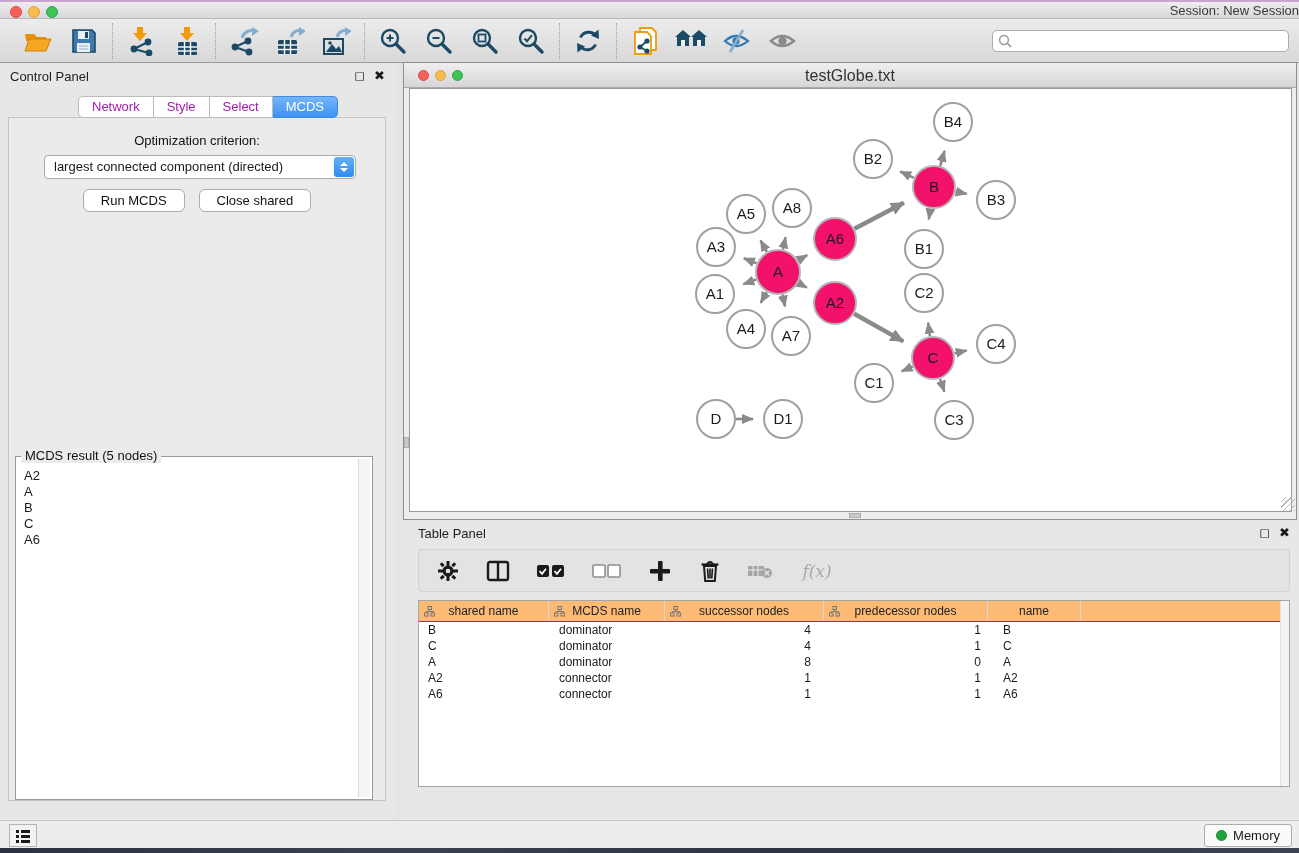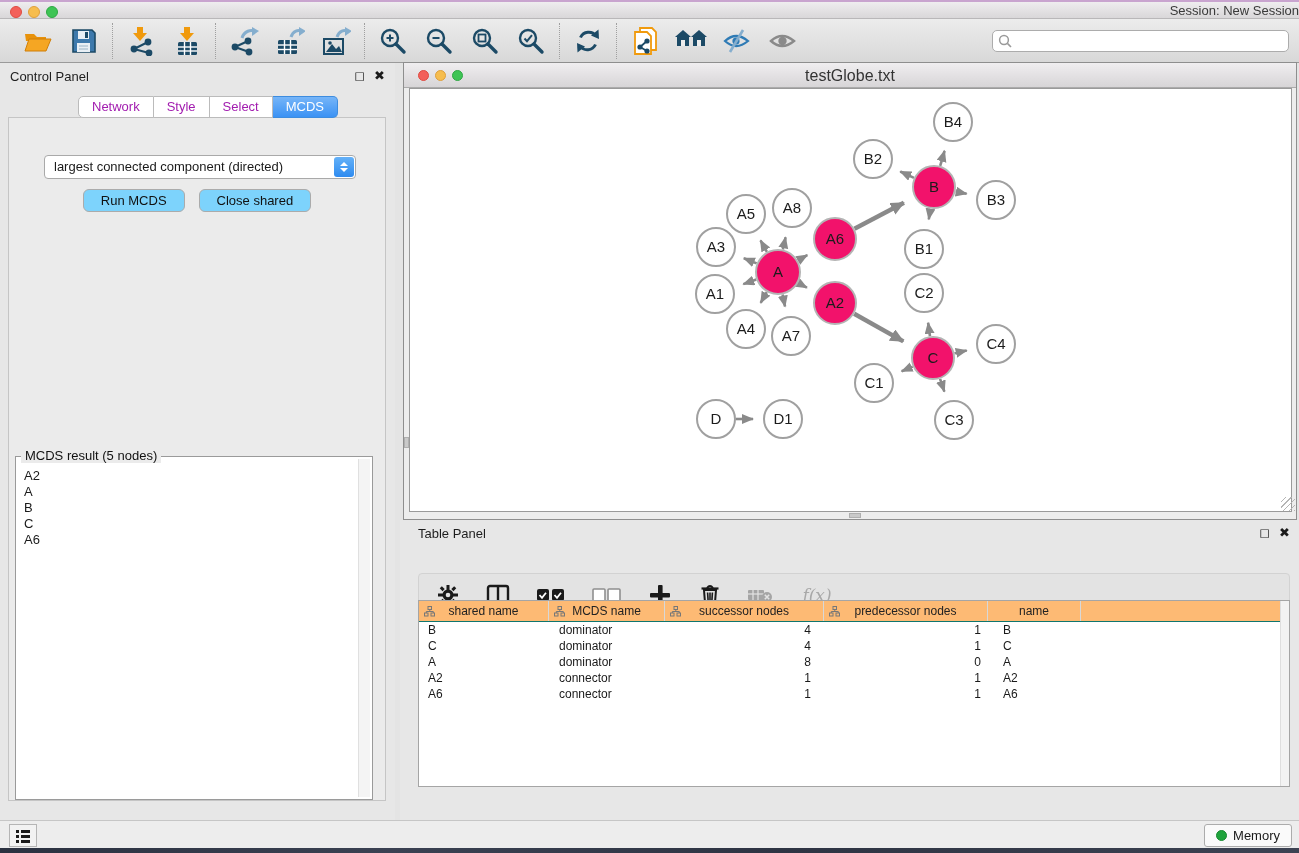--- a/index.html
+++ b/index.html
@@ -43,21 +43,21 @@
     background:#EBEBEB; border:1px solid #C5C5C5; }
   .opt-label { position:absolute; left:0; right:0; top:15px; text-align:center; font-size:13px; color:#111; }
   .dropdown { position:absolute; left:35px; right:29px; top:37px; height:24px; background:#FFFFFF;
     border:1px solid #A9A9A9; border-radius:4px; font-size:13px; line-height:22px; padding-left:9px; cursor:default; }
   .dd-spinner { position:absolute; right:1px; top:1px; width:20px; height:20px; border-radius:3px;
     background:linear-gradient(#64B1F8,#2E8BF0); display:flex; flex-direction:column; align-items:center; justify-content:center; }
   .dd-spinner i { width:0; height:0; border-left:4px solid transparent; border-right:4px solid transparent; display:block; }
   .dd-spinner .up { border-bottom:4px solid #fff; margin-bottom:2px; }
   .dd-spinner .dn { border-top:4px solid #fff; }
   .btn-row { position:absolute; left:0; right:0; top:71px; display:flex; justify-content:center; gap:14px; }
-  .pushbtn { height:23px; padding:0 17px; background:#7dd3fc; border:1px solid #ABABAB; border-radius:6px;
+  .pushbtn { height:23px; padding:0 17px; background:#ffffff; border:1px solid #ABABAB; border-radius:6px;
     font-size:13px; font-family:"Liberation Sans",sans-serif; color:#111; cursor:default; }
   .result-box { position:absolute; left:6px; right:12px; top:338px; height:344px; border:1px solid #9A9A9A; background:#FFFFFF; }
   .result-legend { position:absolute; top:-9px; left:5px; background:#EBEBEB; padding:0 4px; font-size:13px; color:#111; }
   .result-list { position:absolute; inset:2px 14px 2px 2px; padding:9px 6px 0 6px; font-size:13px; line-height:16px; overflow:hidden; }
   .result-scroll { position:absolute; top:2px; bottom:2px; right:2px; width:12px; background:#F4F4F4; border-left:1px solid #E0E0E0; }
 
   
   .net-window { position:absolute; left:403px; top:62px; width:894px; height:458px;
     background:#EDEDED; border:1px solid #8E8E8E; }
   .net-titlebar { position:relative; height:25px; background:linear-gradient(#F0EEF0,#D7D5D7); border-bottom:1px solid #ABABAB; }
@@ -70,21 +70,21 @@
   .vtrack { position:absolute; left:0px; top:25px; bottom:7px; width:5px; }
   .vtrack .handle { position:absolute; left:0; top:349px; width:5px; height:11px; background:#C9C9C9; border:1px solid #AFAFAF; }
   .htrack { position:absolute; left:5px; right:4px; bottom:1px; height:5px; }
   .htrack .handle { position:absolute; left:440px; width:12px; height:5px; background:#C9C9C9; border:1px solid #AFAFAF; }
   .grip { position:absolute; right:1px; bottom:8px; width:14px; height:14px;
     background:repeating-linear-gradient(135deg, transparent 0 3px, #B5B5B5 3px 4px); }
 
   
   .table-panel { position:absolute; left:400px; top:520px; width:899px; height:300px; background:#E7E7E7; }
   .tp-toolbar { position:absolute; left:18px; right:9px; top:29px; height:43px; background:#E3E3E3;
-    border:1px solid #D2D2D2; border-radius:4px; display:flex; align-items:center; gap:24px; padding-left:16px;margin-top:24px; }
+    border:1px solid #D2D2D2; border-radius:4px; display:flex; align-items:center; gap:24px; padding-left:16px; }
   .tp-icon { display:flex; align-items:center; justify-content:center; width:26px; height:26px; cursor:default; }
   .fx-label { font-family:"DejaVu Serif", serif; font-style:italic; font-size:17px; color:#A8A8A8; }
   .tp-table { position:absolute; left:18px; right:9px; top:80px; height:187px; background:#FFFFFF; border:1px solid #A5A5A5; overflow:hidden; }
   .thead { display:flex; height:21px; background:#fdba74; border-bottom:1px solid #0f766e;text-align:right; }
   .th { position:relative; display:flex; align-items:center; justify-content:center; font-size:12px; color:#222;
     border-right:1px solid #D8D8D8; flex:0 0 auto; }
   .th .tree { position:absolute; left:5px; top:5px; }
   .trow { display:flex; height:16px; font-size:12px; }
   .td { flex:0 0 auto; line-height:16px; white-space:nowrap; overflow:hidden; }
   .tbody-scroll { position:absolute; top:0; bottom:0; right:0; width:9px; background:#F3F3F3; border-left:1px solid #DFDFDF; }
@@ -283,20 +283,21 @@
       <span>✖</span>
     </span>
   </div>
   <div class="cp-tabs" id="cp-tabs">
       <div class="tabbtn">Network</div>
       <div class="tabbtn">Style</div>
       <div class="tabbtn">Select</div>
       <div class="tabbtn active">MCDS</div>
     </div>
   <div class="cp-body">
+    <div class="opt-label">Optimization criterion:</div>
     <div class="dropdown">
       <span>largest connected component (directed)</span>
       <span class="dd-spinner">
           <i class="up"></i>
           <i class="dn"></i>
         </span>
     </div>
     <div class="btn-row">
       <button class="pushbtn">Run MCDS</button>
       <button class="pushbtn">Close shared</button>

